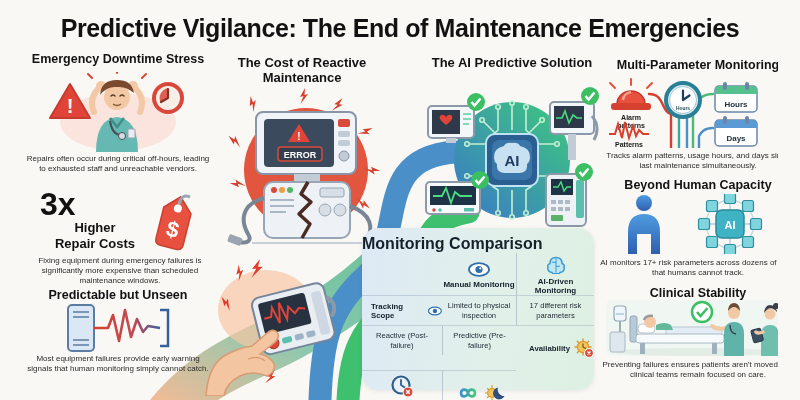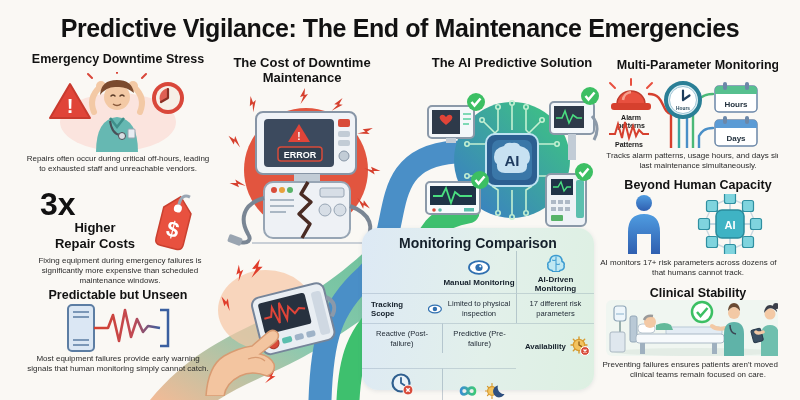--- a/index.html
+++ b/index.html
@@ -10,25 +10,25 @@
          letter-spacing:-0.4px;color:#121212;}
   .h2{font-weight:800;text-align:center;color:#121212;font-size:12.5px;line-height:1.12;}
   .caption{font-size:8px;line-height:1.28;text-align:center;color:#2b2b2b;}
   .stat-num{font-size:32px;font-weight:800;line-height:1;text-align:left;color:#111;}
   .stat-line{font-size:13px;font-weight:800;line-height:1.2;text-align:center;color:#111;}
   svg{display:block;}
   
   .cmp{left:362px;top:228px;width:232px;height:162px;border-radius:16px;
        background:linear-gradient(100deg,#dde9f5 0%,#e2f0ea 55%,#ddf0e2 100%);
        box-shadow:0 1px 4px rgba(90,110,130,.15);}
-  .cmp-title{padding-top:7px;text-align:center;font-size:14px;font-weight:800;color:#15202b;}
+  .cmp-title{padding-top:7px;text-align:left;font-size:16px;font-weight:800;color:#15202b;}
   .cmp-grid{display:grid;grid-template-columns:80px 74px 78px;}
   .cell{display:flex;align-items:center;justify-content:center;text-align:center;}
   .hd{flex-direction:column;gap:3px;height:40px;font-size:8px;font-weight:800;color:#15202b;padding-top:2px;}
-  .lblcell{justify-content:flex-start;gap:4px;padding-left:9px;font-size:7.8px;font-weight:700;color:#15202b;text-align:left;}
+  .lblcell{justify-content:flex-end;gap:4px;padding-left:9px;font-size:7.8px;font-weight:700;color:#15202b;text-align:left;}
   .val{font-size:7.6px;color:#232d38;line-height:1.25;padding:0 3px;flex-direction:column;gap:2px;}
   .vd{border-left:1px solid rgba(100,125,150,.35);}
   .sep{border-top:1px solid rgba(100,125,150,.25);}
   .r1{height:29px;}.r2{height:29px;}.r3{height:44px;}
   .bold{font-weight:800;}
   .iconrow{display:flex;gap:4px;align-items:center;justify-content:center;}
 </style>
 </head>
 <body>
 
@@ -111,21 +111,21 @@
       </linearGradient>
     </defs>
     <rect x="12" y="3" width="26" height="46" rx="4" fill="#dbe7f4" stroke="#5c7da3" stroke-width="2"></rect>
     <path d="M17 10 h16 M17 15 h16 M17 38 h16 M17 43 h16" stroke="#5c7da3" stroke-width="1.6"></path>
     <polyline points="38,26 52,26 57,13 63,39 69,8 75,35 81,17 87,30 92,24 104,26" fill="none" stroke="url(#wg)" stroke-width="2.6" stroke-linejoin="round"></polyline>
     <path d="M104 8 h8 v36 h-8" stroke="#3a5fa0" stroke-width="2.5" fill="none"></path>
   </svg>
 
   <div class="abs caption" style="left:26px;top:354px;width:184px">Most equipment failures provide early warning signals that human monitoring simply cannot catch.</div>
 
-  <div class="abs h2" style="left:214px;top:56px;width:176px;font-size:13px">The Cost of Downtime Maintenance</div>
+  <div class="abs h2" style="left:214px;top:56px;width:176px;font-size:13px">The Cost of Reactive Maintenance</div>
 
   <svg class="abs" style="left:222px;top:86px" width="168" height="160" viewBox="0 0 168 160">
     <circle cx="84" cy="84" r="62" fill="#e2553f"></circle>
     <g fill="#d6402e">
       <path transform="translate(78,2)" d="M5 0 L0 9 L3.5 8 L0.5 16 L8 6 L4.5 7 Z"></path>
       <path transform="translate(116,10) rotate(25)" d="M5 0 L0 9 L3.5 8 L0.5 16 L8 6 L4.5 7 Z"></path>
       <path transform="translate(148,38) rotate(55)" d="M5 0 L0 9 L3.5 8 L0.5 16 L8 6 L4.5 7 Z"></path>
       <path transform="translate(158,80) rotate(85)" d="M5 0 L0 9 L3.5 8 L0.5 16 L8 6 L4.5 7 Z"></path>
       <path transform="translate(150,118) rotate(115)" d="M5 0 L0 9 L3.5 8 L0.5 16 L8 6 L4.5 7 Z"></path>
       <path transform="translate(24,12) rotate(-25)" d="M5 0 L0 9 L3.5 8 L0.5 16 L8 6 L4.5 7 Z"></path>

